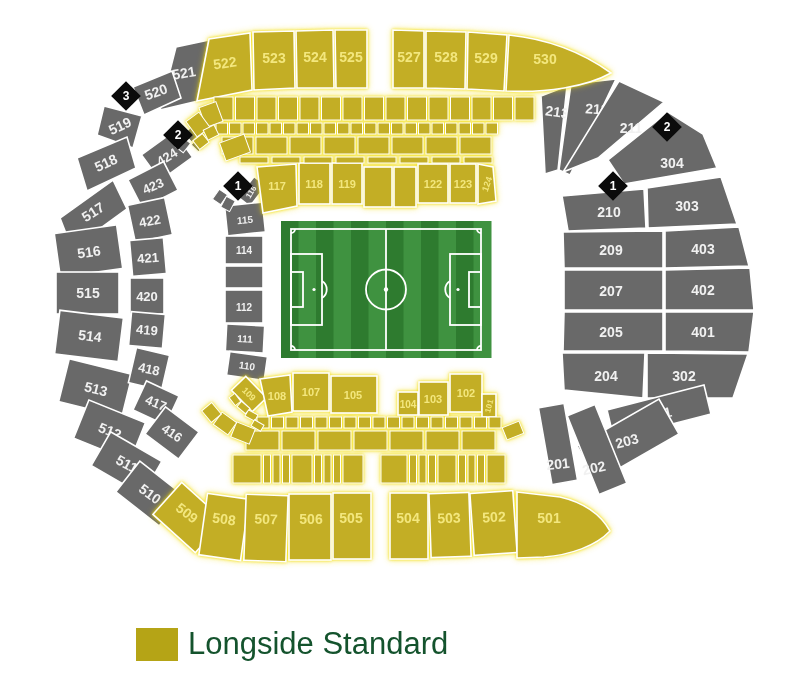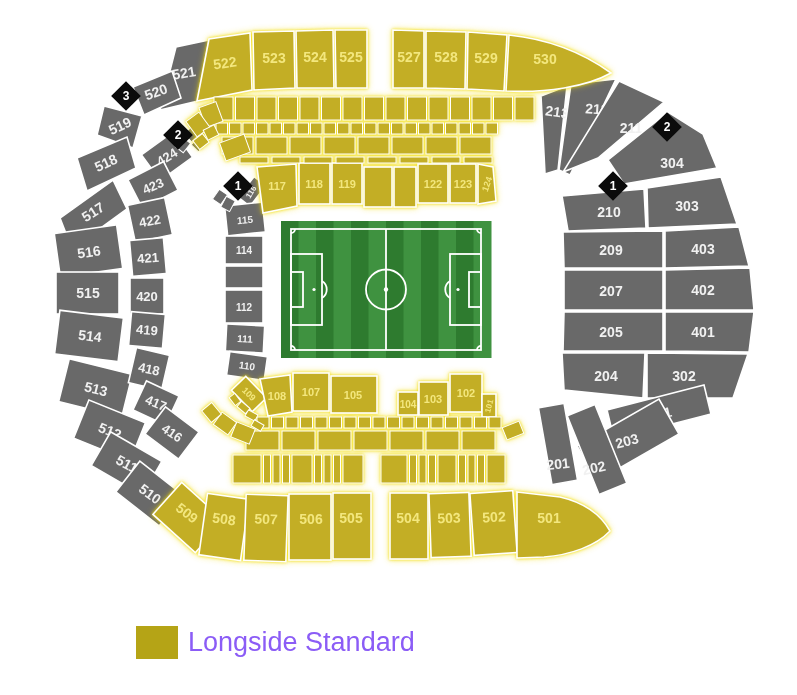--- a/index.html
+++ b/index.html
@@ -3,21 +3,21 @@
 <meta charset="utf-8">
 <style>
   html,body{margin:0;padding:0;background:#ffffff;}
   .stage{position:relative;width:797px;height:695px;overflow:hidden;background:#fff;
          font-family:"Liberation Sans",sans-serif;}
   svg{position:absolute;top:0;left:0;}
   svg text{font-family:"Liberation Sans",sans-serif;}
   .g-standard{filter:drop-shadow(0 0 1.5px rgba(242,220,0,.95)) drop-shadow(0 0 3px rgba(242,220,0,.45));}
   .legend{position:absolute;left:136px;top:626px;display:flex;align-items:center;gap:10px;}
   .legend .swatch{width:42px;height:33px;display:inline-block;}
-  .legend .label{font-size:27px;color:#8b5cf6;}
+  .legend .label{font-size:31px;color:#14532d;}
 </style>
 </head>
 <body>
 
 <div class="stage">
   <svg id="stadium-svg" width="797" height="590" viewBox="0 0 797 590">
       <g>
         <g>
           <path d="M160,110 L176,47 L209,40 L198,101 Z" fill="#696969" stroke="#FFFFFF" stroke-width="1.6"></path>
           <text x="184" y="77.9" text-anchor="middle" font-size="14" font-weight="bold" fill="#F1F1F1" transform="rotate(-10 184 73)">521</text>

